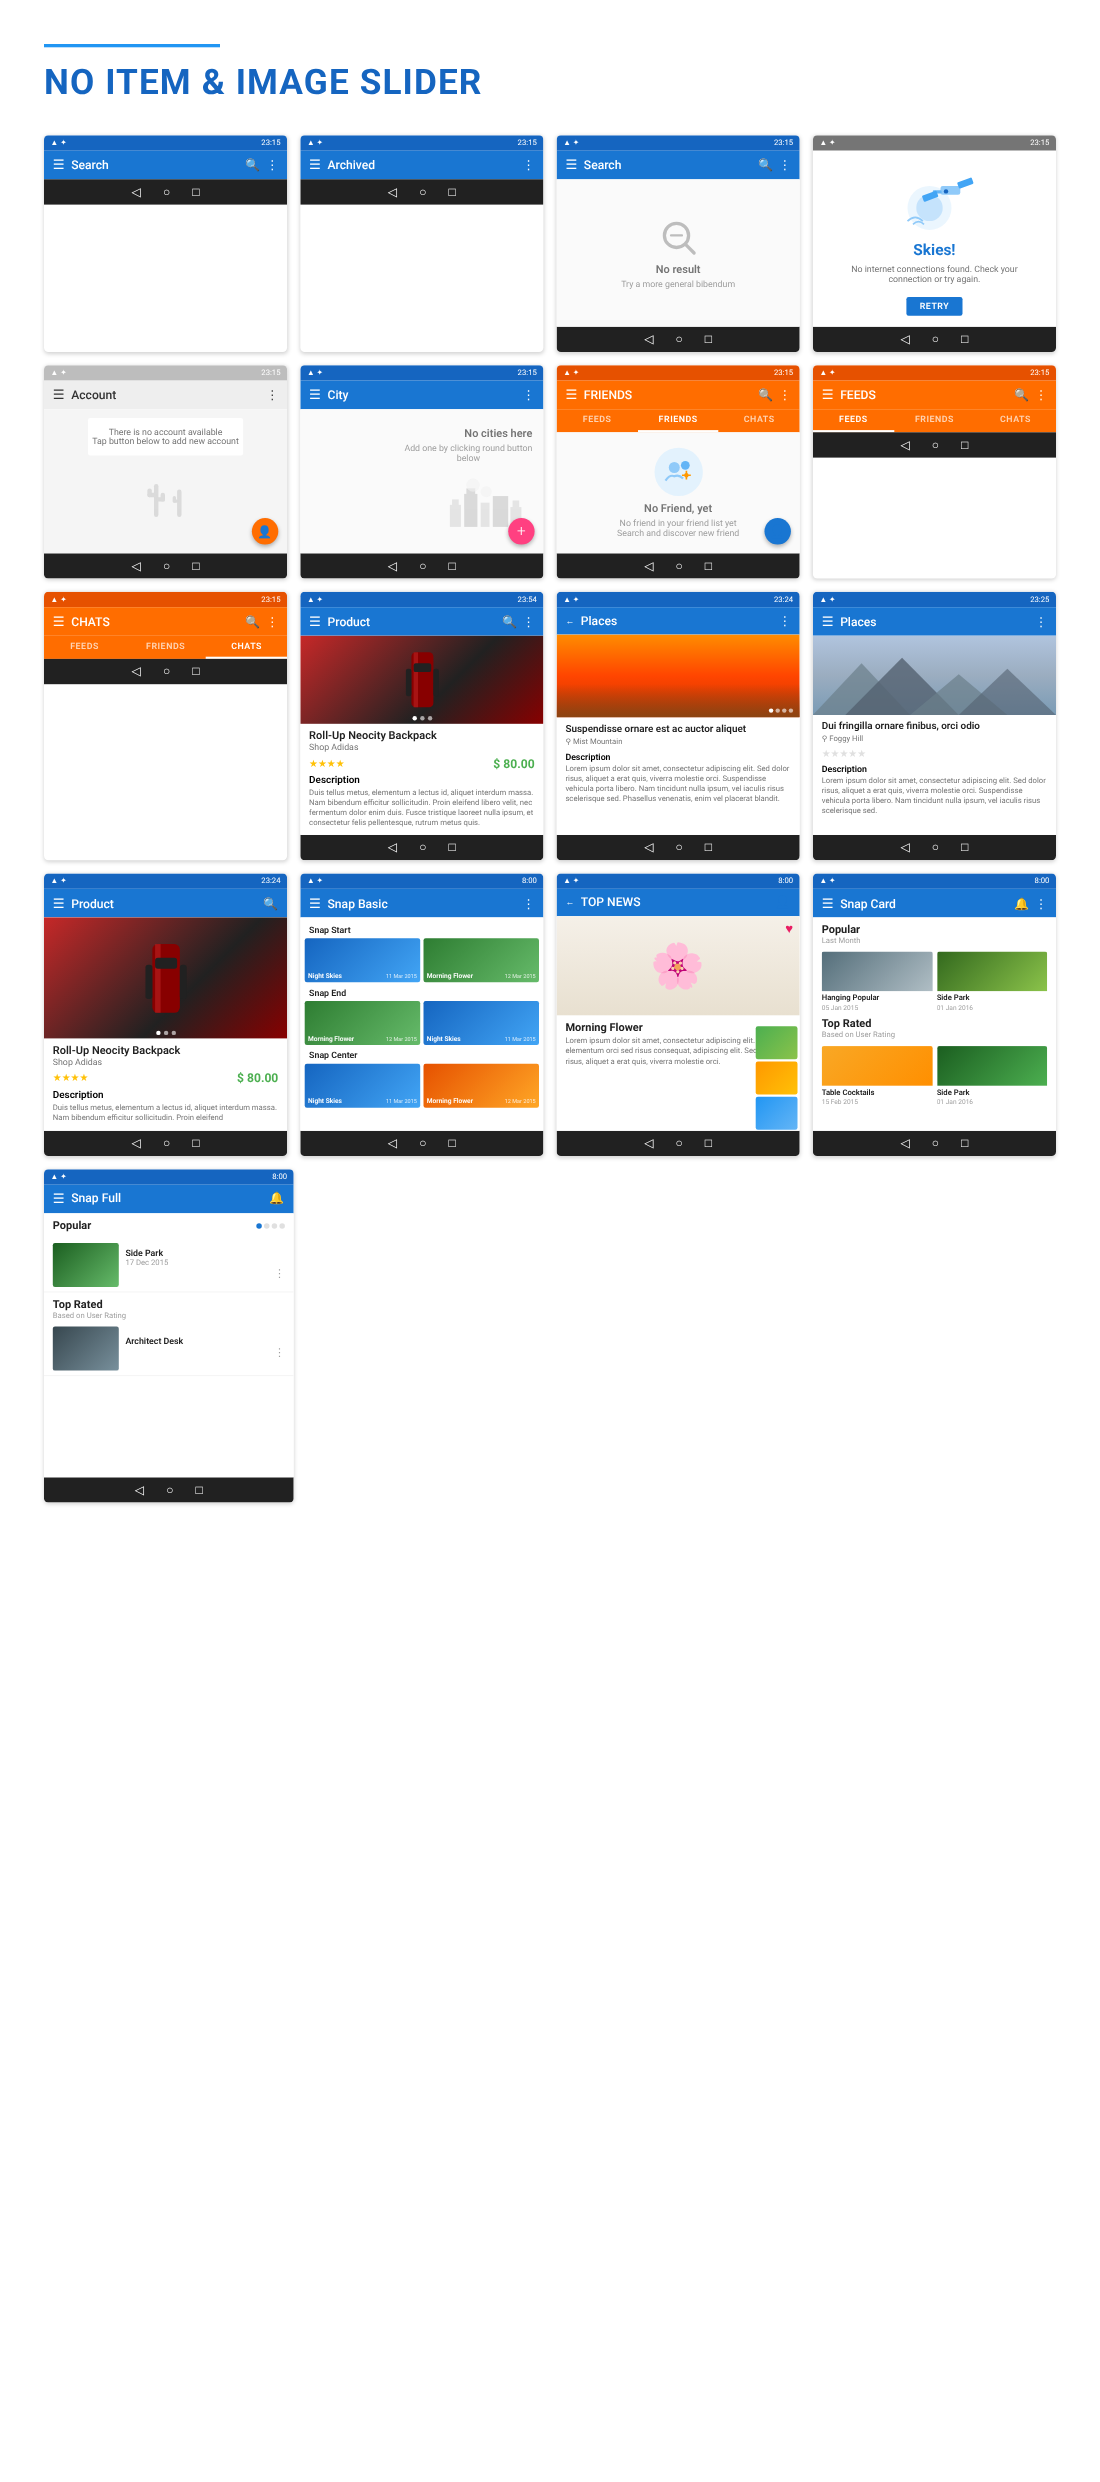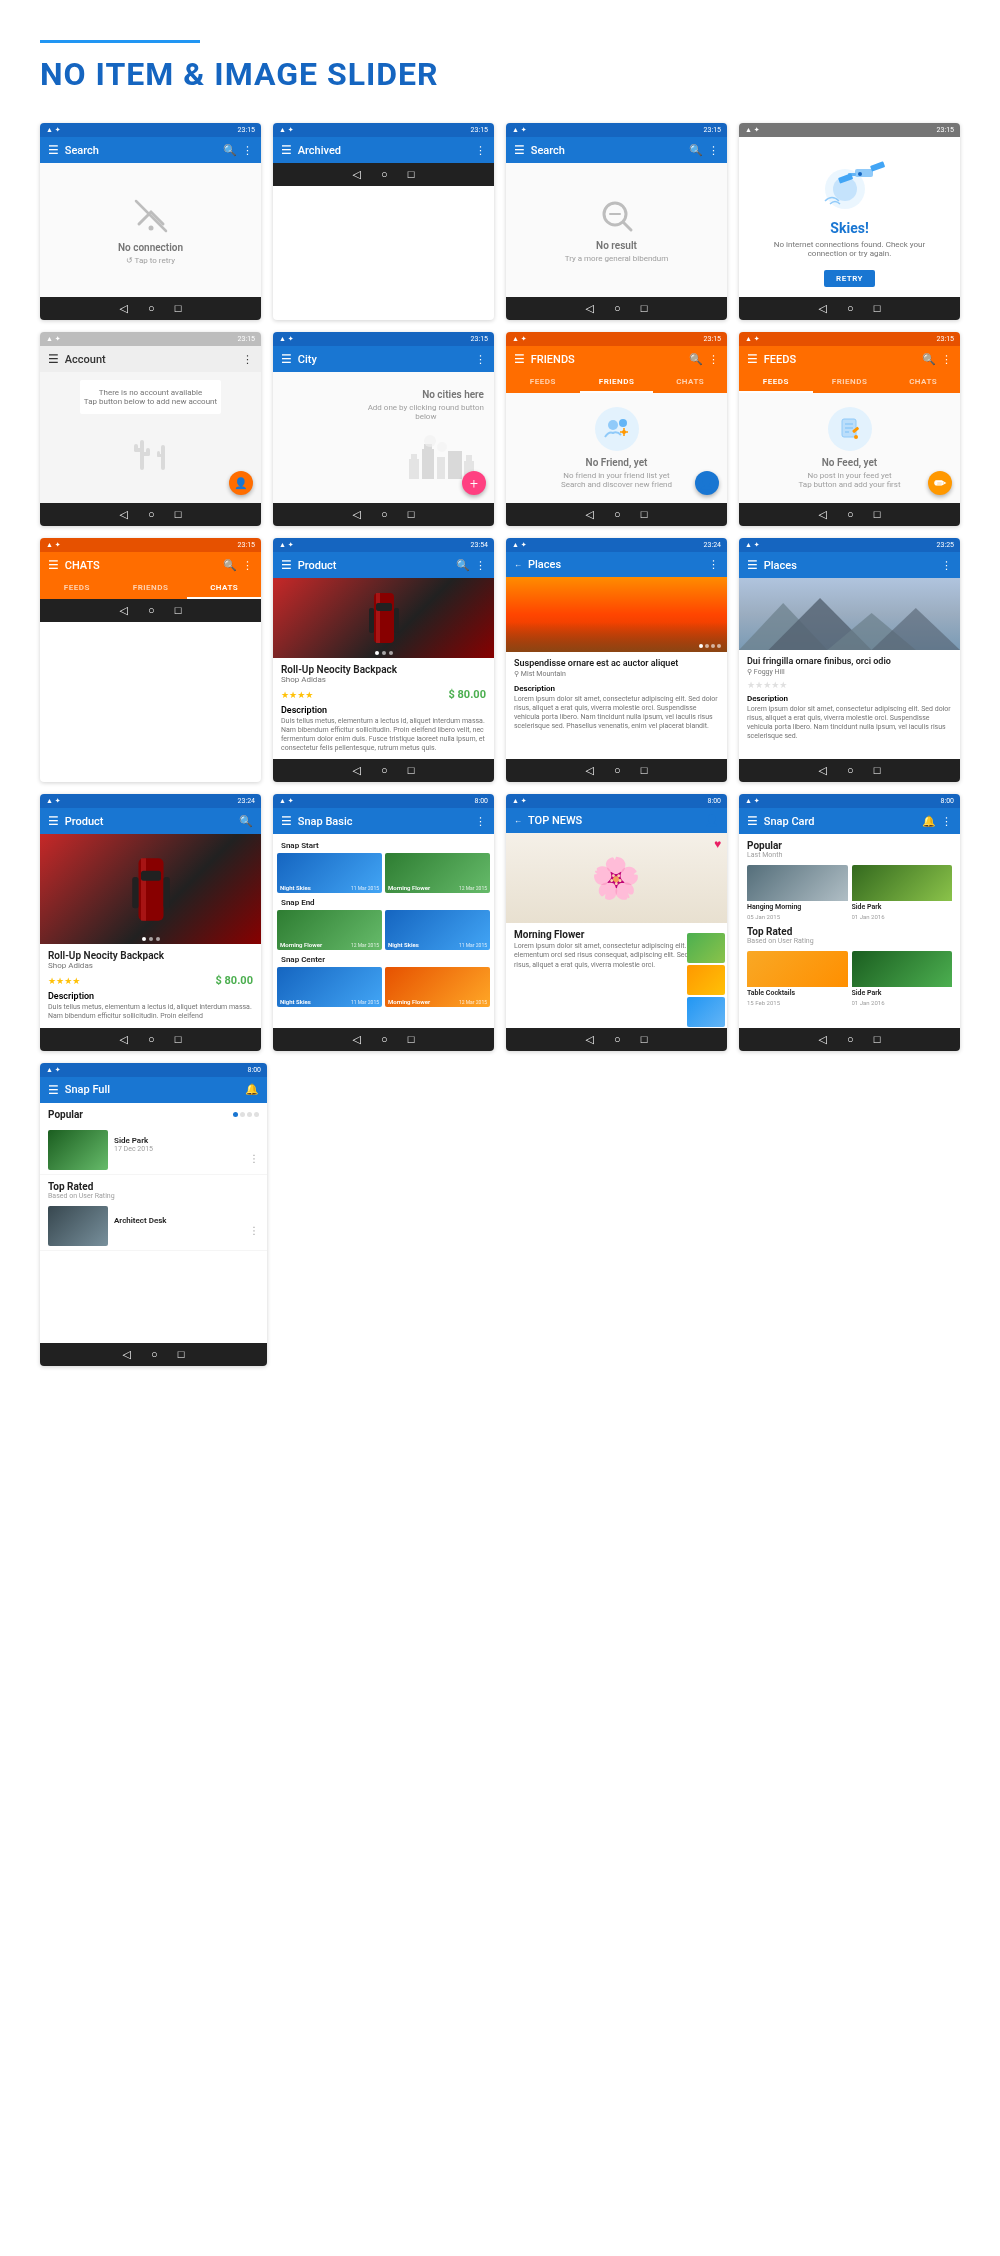--- a/index.html
+++ b/index.html
@@ -433,29 +433,20 @@
       <span>▲ ✦</span>
       <span>23:15</span>
     </div>
     <div class="phone-toolbar">
       <span class="hamburger">☰</span>
       <span class="toolbar-title">Search</span>
       <span class="toolbar-icons">
         <span>🔍</span>
         <span>⋮</span>
       </span>
-    </div>
-    <div class="phone-body" style="min-height:130px;">
-      <svg class="no-conn-icon" viewBox="0 0 40 40">
-        <path d="M8 28 L20 16 L32 28" stroke="#BDBDBD" stroke-width="3" fill="none" stroke-linecap="round"></path>
-        <line x1="5" y1="5" x2="35" y2="35" stroke="#BDBDBD" stroke-width="2.5" stroke-linecap="round"></line>
-        <circle cx="20" cy="32" r="2.5" fill="#BDBDBD"></circle>
-      </svg>
-      <div class="empty-title">No connection</div>
-      <div class="empty-subtitle">↺ Tap to retry</div>
     </div>
     <div class="phone-nav">
       <span class="nav-icon">◁</span>
       <span class="nav-icon">○</span>
       <span class="nav-icon">□</span>
     </div>
   </div>
 
   <div class="phone-frame">
     <div class="phone-status-bar">
@@ -666,35 +657,20 @@
       <span class="toolbar-icons">
         <span>🔍</span>
         <span>⋮</span>
       </span>
     </div>
     <div class="phone-tabs orange">
       <div class="phone-tab active">FEEDS</div>
       <div class="phone-tab">FRIENDS</div>
       <div class="phone-tab">CHATS</div>
     </div>
-    <div class="phone-body" style="min-height:110px; position:relative;">
-      <div class="feeds-pencil">
-        <svg width="28" height="28" viewBox="0 0 28 28">
-          <rect x="6" y="4" width="14" height="18" rx="2" fill="#BBDEFB" stroke="#90CAF9" stroke-width="1"></rect>
-          <line x1="9" y1="9" x2="17" y2="9" stroke="#90CAF9" stroke-width="1.5"></line>
-          <line x1="9" y1="13" x2="17" y2="13" stroke="#90CAF9" stroke-width="1.5"></line>
-          <line x1="9" y1="17" x2="13" y2="17" stroke="#90CAF9" stroke-width="1.5"></line>
-          <rect x="16" y="16" width="7" height="3" rx="1" fill="#FF9800" transform="rotate(-40 16 16)"></rect>
-          <circle cx="20" cy="22" r="2" fill="#FF9800"></circle>
-        </svg>
-      </div>
-      <div class="empty-title">No Feed, yet</div>
-      <div class="empty-subtitle" style="text-align:center;">No post in your feed yet<br>Tap button and add your first</div>
-      <div class="fab" style="background:#FF9800; bottom:8px; right:8px; font-size:14px;">✏</div>
-    </div>
     <div class="phone-nav">
       <span class="nav-icon">◁</span>
       <span class="nav-icon">○</span>
       <span class="nav-icon">□</span>
     </div>
   </div>
 </div>
 
 <div class="grid section">
 
@@ -993,21 +969,21 @@
         <span>⋮</span>
       </span>
     </div>
     <div class="phone-body white" style="padding:0; align-items:stretch; justify-content:flex-start; min-height:190px;">
       <div class="snap-card-section">
         <div class="snap-card-title">Popular</div>
         <div class="snap-card-sub">Last Month</div>
         <div class="snap-card-grid">
           <div class="snap-card-item">
             <div class="snap-card-img clothes"></div>
-            <div class="snap-card-label">Hanging Morning</div>
+            <div class="snap-card-label">Hanging Popular</div>
             <div class="snap-card-date">05 Jan 2015</div>
           </div>
           <div class="snap-card-item">
             <div class="snap-card-img park"></div>
             <div class="snap-card-label">Side Park</div>
             <div class="snap-card-date">01 Jan 2016</div>
           </div>
         </div>
       </div>
       <div class="snap-card-section" style="padding-top:0;">

